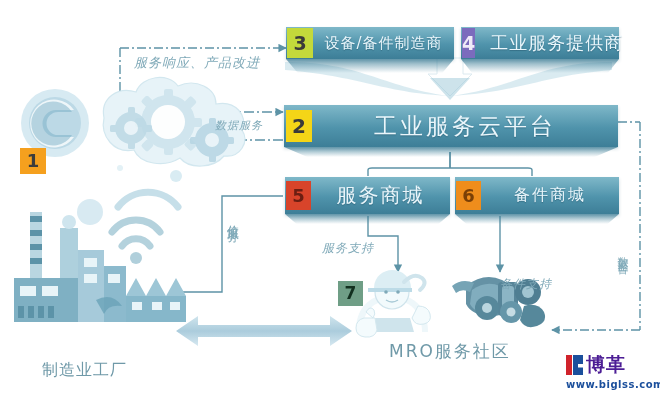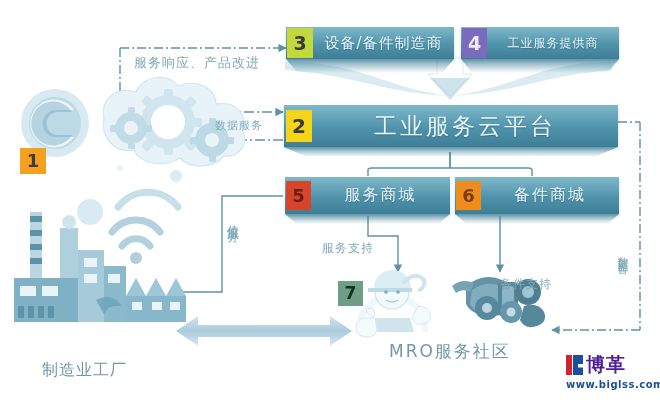--- a/index.html
+++ b/index.html
@@ -48,20 +48,21 @@
 
   
   #wires{position:absolute;left:0;top:0;width:660px;height:400px;}
 
   
   .lbl{
     position:absolute;
     color:#7fa9b8;
     white-space:nowrap;
     letter-spacing:1px;
+    font-style:italic;
   }
   .vlbl{
     position:absolute;
     writing-mode:vertical-rl;
     color:#7fa9b8;
     letter-spacing:2px;
     white-space:nowrap;
   }
 
   
@@ -310,35 +311,35 @@
     <div class="barbg"></div>
     <div class="skirt"></div>
     <div class="badge" style="width:26px;height:30px;font-size:19px;background:#c3d93b;margin-left:1px;">3</div>
     <div class="barlabel" style="font-size:15px;">设备/备件制造商</div>
   </div>
 
   <div class="bar" style="left:461px;top:27px;width:158px;height:32px;">
     <div class="barbg"></div>
     <div class="skirt"></div>
     <div class="badge" style="width:25px;height:30px;font-size:19px;background:#7b6bbd;color:#efeaf8;margin-left:1px;">4</div>
-    <div class="barlabel" style="font-size:12px;">工业服务提供商</div>
+    <div class="barlabel" style="font-size:18px;padding-left:15px;">工业服务提供商</div>
   </div>
 
   <div class="bar" style="left:284px;top:105px;width:334px;height:42px;">
     <div class="barbg"></div>
     <div class="skirt" style="height:10px;"></div>
     <div class="badge" style="width:26px;height:32px;font-size:20px;background:#f4d517;margin-left:2px;">2</div>
     <div class="barlabel" style="font-size:23px;letter-spacing:3px;">工业服务云平台</div>
   </div>
 
   <div class="bar" style="left:285px;top:177px;width:165px;height:37px;">
     <div class="barbg"></div>
     <div class="skirt" style="height:10px;"></div>
     <div class="badge" style="width:25px;height:29px;font-size:18px;background:#d8442a;color:#6b1e12;margin-left:1px;">5</div>
-    <div class="barlabel" style="font-size:16px;letter-spacing:2px;text-align:center;">服务商城</div>
+    <div class="barlabel" style="font-size:20px;letter-spacing:2px;text-align:center;">服务商城</div>
   </div>
 
   <div class="bar" style="left:455px;top:177px;width:164px;height:37px;">
     <div class="barbg"></div>
     <div class="skirt" style="height:10px;"></div>
     <div class="badge" style="width:25px;height:29px;font-size:18px;background:#ef8d1c;color:#7a3f06;margin-left:1px;">6</div>
     <div class="barlabel" style="font-size:16px;letter-spacing:2px;">备件商城</div>
   </div>
 
   <div class="chip" style="left:20px;top:148px;width:26px;height:26px;font-size:18px;background:#f5a01e;">1</div>

